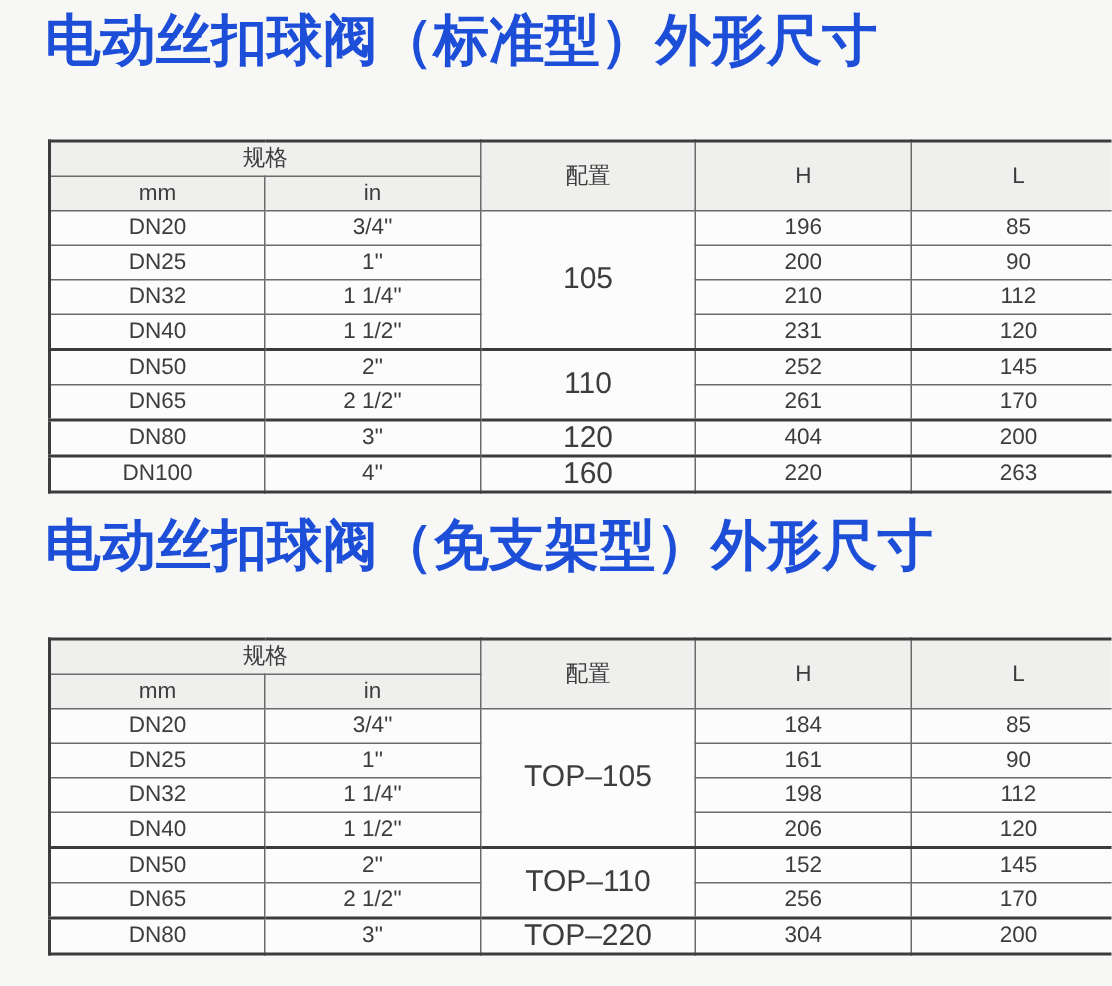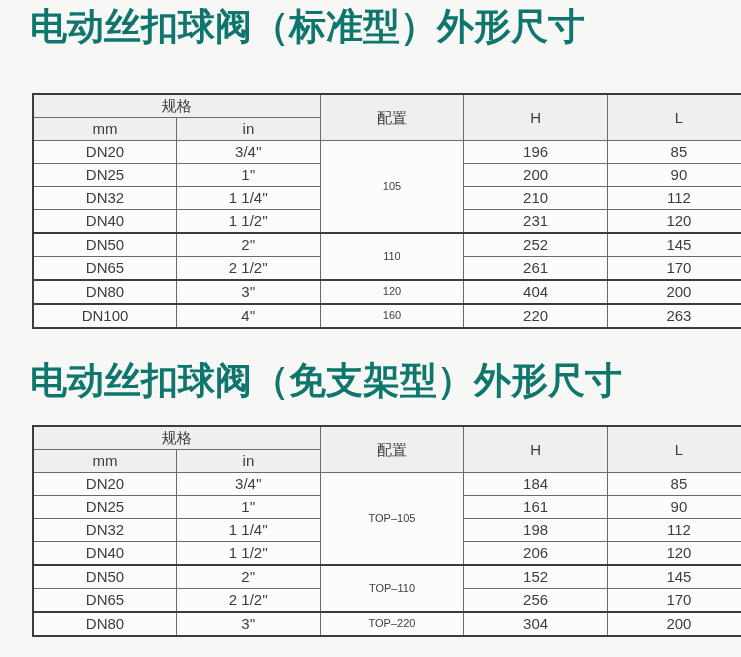--- a/index.html
+++ b/index.html
@@ -8,27 +8,27 @@
     background: #f7f7f6;
     font-family: "Liberation Sans", "DejaVu Sans", sans-serif;
     position: relative;
     overflow: hidden;
   }
   .title {
     position: absolute;
     left: 30px;
     font-size: 37px;
     font-weight: bold;
-    color: #0f766e;
+    color: #1d4ed8;
     white-space: nowrap;
     letter-spacing: 0px;
     line-height: 1.1;
   }
   #title-standard { top: 7px; }
-  #title-bracket  { top: 361px; }
+  #title-bracket  { top: 344px; }
 
   table.spec {
     position: absolute;
     left: 32px;
     width: 720px;
     border-collapse: collapse;
     table-layout: fixed;
     background: #fcfcfc;
     border: 2px solid #3c3c3c;
   }
@@ -43,21 +43,21 @@
     vertical-align: middle;
     font-size: 15px;
     color: #3d3d3d;
     height: 22px;
     padding: 0;
     line-height: 1.05;
     font-weight: normal;
   }
   table.spec th { background: #efefee; }
   table.spec td { background: #fcfcfc; }
-  table.spec td.config { font-size: 11px; }
+  table.spec td.config { font-size: 20px; }
   table.spec tr.group-start td { border-top: 2px solid #3c3c3c; }
 </style>
 </head>
 <body>
 
 <div class="title" id="title-standard">电动丝扣球阀（标准型）外形尺寸</div>
 
 <table class="spec" id="table-standard">
   <colgroup>
       <col>

